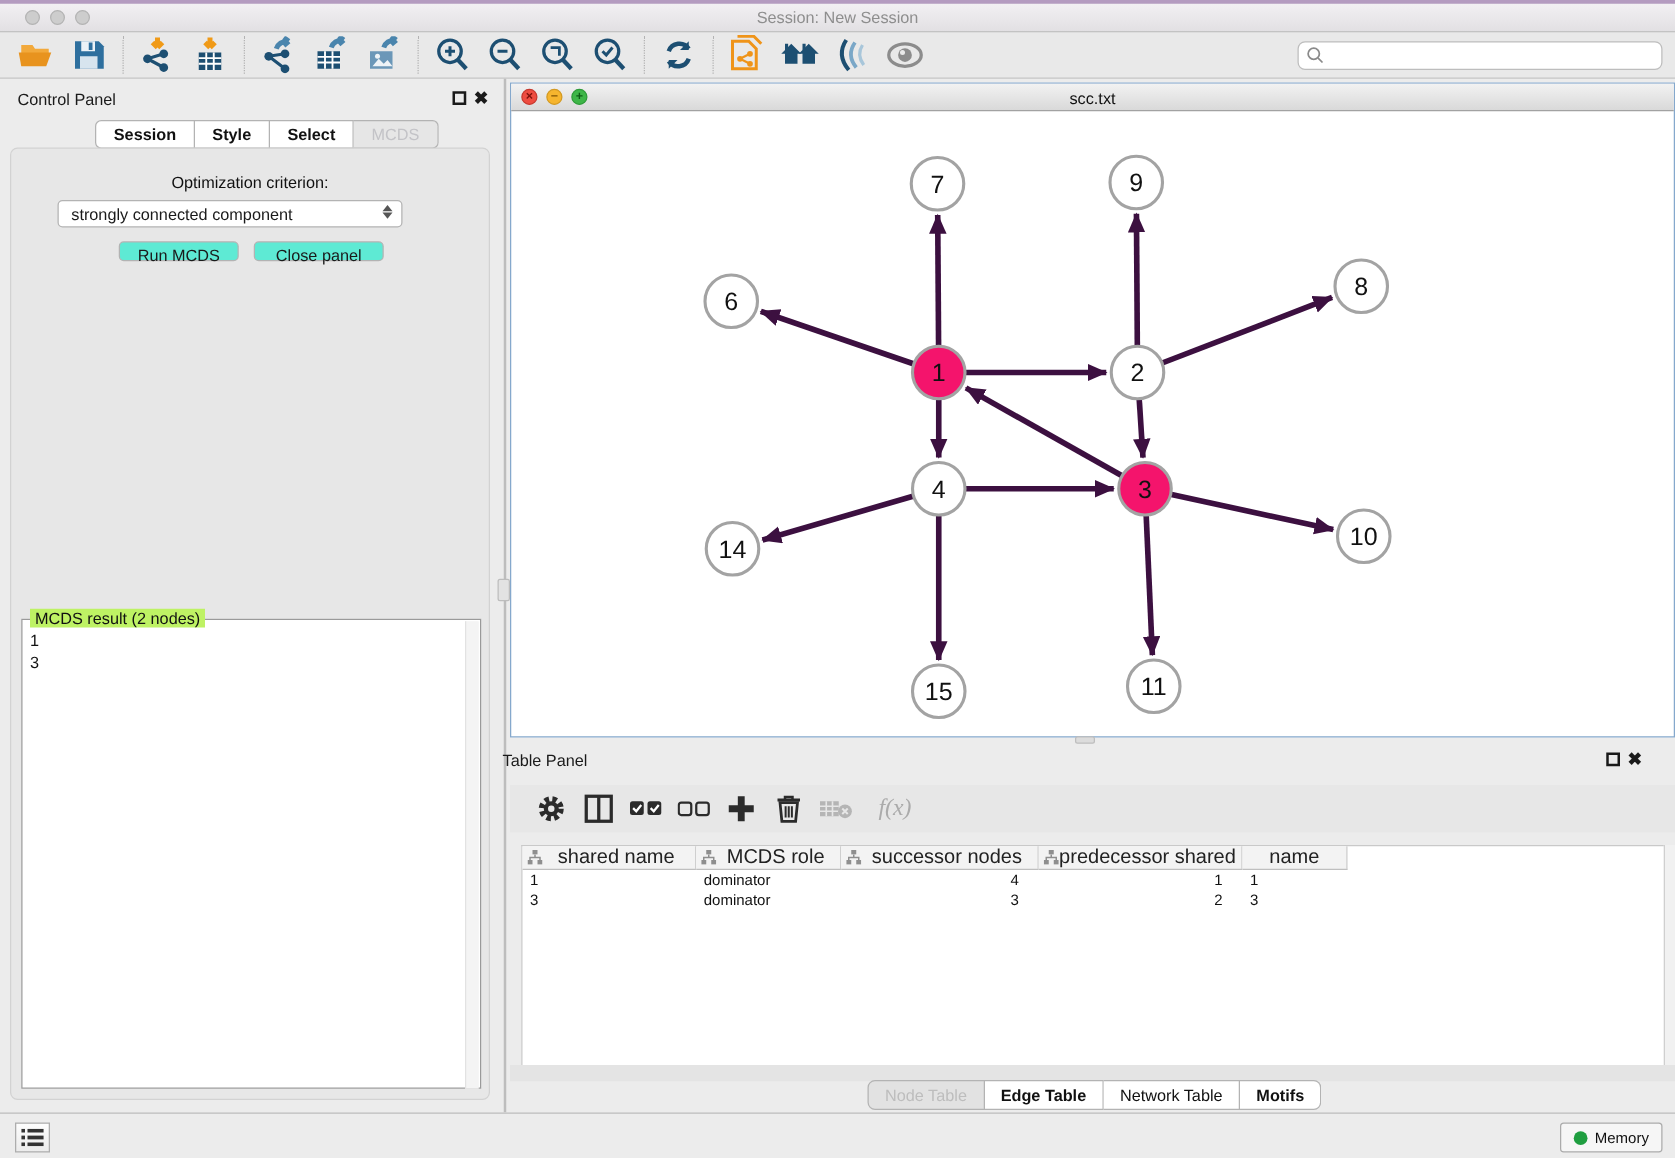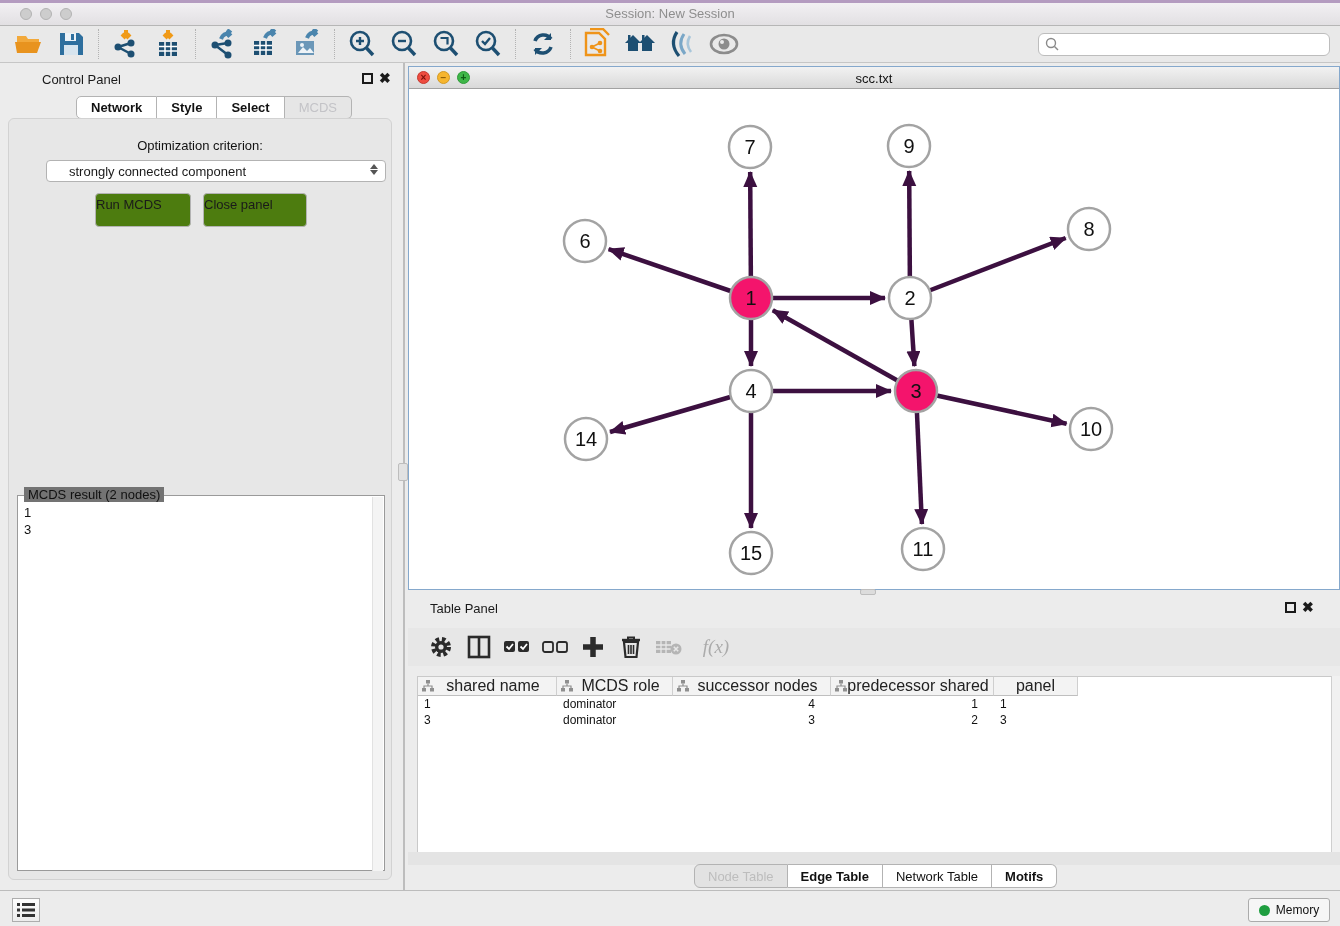--- a/index.html
+++ b/index.html
@@ -15,38 +15,38 @@
 
   
   .toolbar { left:0; top:26px; width:1340px; height:37px; background:#e9e9e9; border-bottom:1px solid #c6c6c6; display:flex; align-items:center; padding-left:8px; }
   .tb-icon { width:34px; height:32px; display:flex; align-items:center; justify-content:center; margin:0 4px; }
   .tb-sep { width:1px; height:30px; margin:0 6px; border-left:1px dotted #b3b3b3; }
   .searchbox { position:absolute; left:1038px; top:33px; width:292px; height:23px; background:#fff; border:1px solid #bdbdbd; border-radius:6px; display:flex; align-items:center; padding-left:6px; }
   .searchbox input { border:none; outline:none; flex:1; font-size:12px; background:transparent; }
 
   
   .cpanel-title { left:0; top:66px; width:398px; height:28px; }
-  .panel-title-text { position:absolute; left:14px; top:6px; font-size:13px; color:#1a1a1a;margin-left:28px; }
+  .panel-title-text { position:absolute; left:14px; top:6px; font-size:13px; color:#1a1a1a; }
   .float-btn { position:absolute; width:11px; height:11px; border:2px solid #1a1a1a; top:7px; }
   .close-btn { position:absolute; top:4px; font-size:14px; font-weight:bold; color:#1a1a1a; }
   .cp-tabs { left:76px; top:96px; height:23px; display:flex; }
   .tab { border:1px solid #b3b3b3; border-left:none; background:#fff; color:#111; font-size:13px; padding:3px 14px 0 14px; height:23px; text-align:center; }
   .tab.first { border-left:1px solid #b3b3b3; border-radius:5px 0 0 5px; }
   .tab.last { border-radius:0 5px 5px 0; }
   .tab.disabled-active { background:#e6e6e6; color:#c3c3c7; }
   .cp-body { left:8px; top:118px; width:384px; height:762px; background:#e7e7e7; border:1px solid #d2d2d2; border-radius:6px; }
   .opt-label { position:absolute; left:0; width:100%; top:19px; text-align:center; font-size:13px; color:#111; }
-  .dropdown { position:absolute; left:37px; top:41px; width:340px; height:22px; background:#fff; border:1px solid #b3b3b3; border-radius:4px; display:flex; align-items:center; padding-left:22px; font-size:13px; }
+  .dropdown { position:absolute; left:37px; top:41px; width:276px; height:22px; background:#fff; border:1px solid #b3b3b3; border-radius:4px; display:flex; align-items:center; padding-left:10px; font-size:13px; }
   .dd-arrows { position:absolute; right:7px; top:3px; display:flex; flex-direction:column; gap:1px; }
   .dd-arrows i { width:0; height:0; border-left:4px solid transparent; border-right:4px solid transparent; }
   .dd-up { border-bottom:5px solid #555; }
   .dd-down { border-top:5px solid #555; }
-  .cp-btn { position:absolute; top:74px; height:34px; background:#4d7c0f; border:1px solid #b3b3b3; border-radius:4px; font-size:13px; padding-top:3px; }
+  .cp-btn { position:absolute; top:74px; height:16px; background:#5eead4; border:1px solid #b3b3b3; border-radius:4px; font-size:13px; text-align:center; padding-top:3px; }
   .mcds-group { position:absolute; left:8px; top:376px; width:368px; height:376px; border:1px solid #9a9a9a; background:#fff; }
-  .mcds-legend { position:absolute; left:6px; top:-9px; background:#737373; padding:0 4px; font-size:13px; color:#111; }
+  .mcds-legend { position:absolute; left:6px; top:-9px; background:#bef264; padding:0 4px; font-size:13px; color:#111; }
   .mcds-lines { position:absolute; left:6px; top:8px; font-size:13px; line-height:17px; color:#111; }
   .mcds-scroll { position:absolute; right:1px; top:1px; width:11px; height:374px; background:#f4f4f4; border-left:1px solid #e2e2e2; }
   .v-divider { left:403px; top:63px; width:2px; height:827px; background:#bdbdbd; }
   .v-grip { left:398px; top:463px; width:10px; height:18px; background:#e2e2e2; border:1px solid #bdbdbd; border-radius:2px; }
 
   
   .netwin { left:408px; top:66px; width:932px; height:524px; border:1px solid #85a8cc; background:#fff; }
   .netwin-titlebar { position:absolute; left:0; top:0; width:100%; height:22px; background:linear-gradient(#f2f2f2,#d9d9d9); border-bottom:1px solid #a2a2a2; }
   .traffic { position:absolute; top:4px; width:13px; height:13px; border-radius:50%; font-size:10px; font-weight:bold; text-align:center; line-height:12px; }
   .t-red { left:8px; background:#ee4c40; border:1px solid #c6392f; color:#7c100a; }
@@ -232,21 +232,21 @@
     </svg>
   <input type="text" placeholder="" style="">
 </div>
 
 <div class="abs cpanel-title">
   <span class="panel-title-text">Control Panel</span>
   <span class="float-btn" style="left:362px"></span>
   <span class="close-btn" style="left:379px">✖</span>
 </div>
 <div class="abs cp-tabs">
-  <span class="tab first" style="font-weight:bold">Network</span>
+  <span class="tab first" style="font-weight:bold">Session</span>
   <span class="tab" style="font-weight:bold">Style</span>
   <span class="tab" style="font-weight:bold">Select</span>
   <span class="tab last disabled-active">MCDS</span>
 </div>
 <div class="abs cp-body">
   <div class="opt-label">Optimization criterion:</div>
   <div class="dropdown">
     <span>strongly connected component</span>
     <span class="dd-arrows">
         <i class="dd-up"></i>
@@ -411,21 +411,21 @@
     <div class="th c3">
       <svg width="12" height="12" viewBox="0 0 12 12">
           <rect x="4" y="0" width="4" height="3.5" fill="#8f8f8f"></rect>
           <path d="M6 3.5 v2.5 M2 8 v-2 h8 v2" fill="none" stroke="#8f8f8f" stroke-width="1.2"></path>
           <rect x="0" y="8" width="4" height="3.5" fill="#8f8f8f"></rect>
           <rect x="8" y="8" width="4" height="3.5" fill="#8f8f8f"></rect>
         </svg>
       <span class="hlabel">predecessor shared</span>
     </div>
     <div class="th c4">
-      <span class="hlabel">panel</span>
+      <span class="hlabel">name</span>
     </div>
   </div>
   <div class="trow">
     <div class="td c0">1</div>
     <div class="td c1">dominator</div>
     <div class="td c2 ralign">4</div>
     <div class="td c3 ralign">1</div>
     <div class="td c4">1</div>
   </div>
   <div class="trow">

